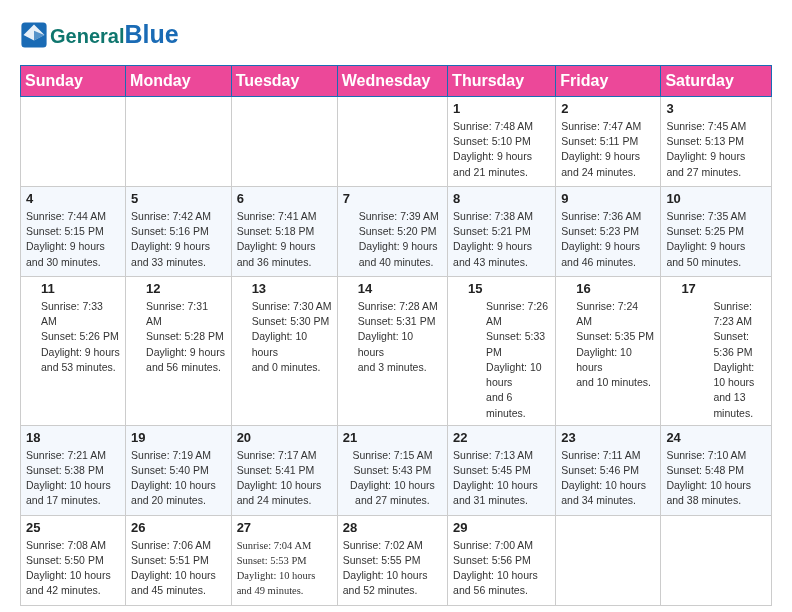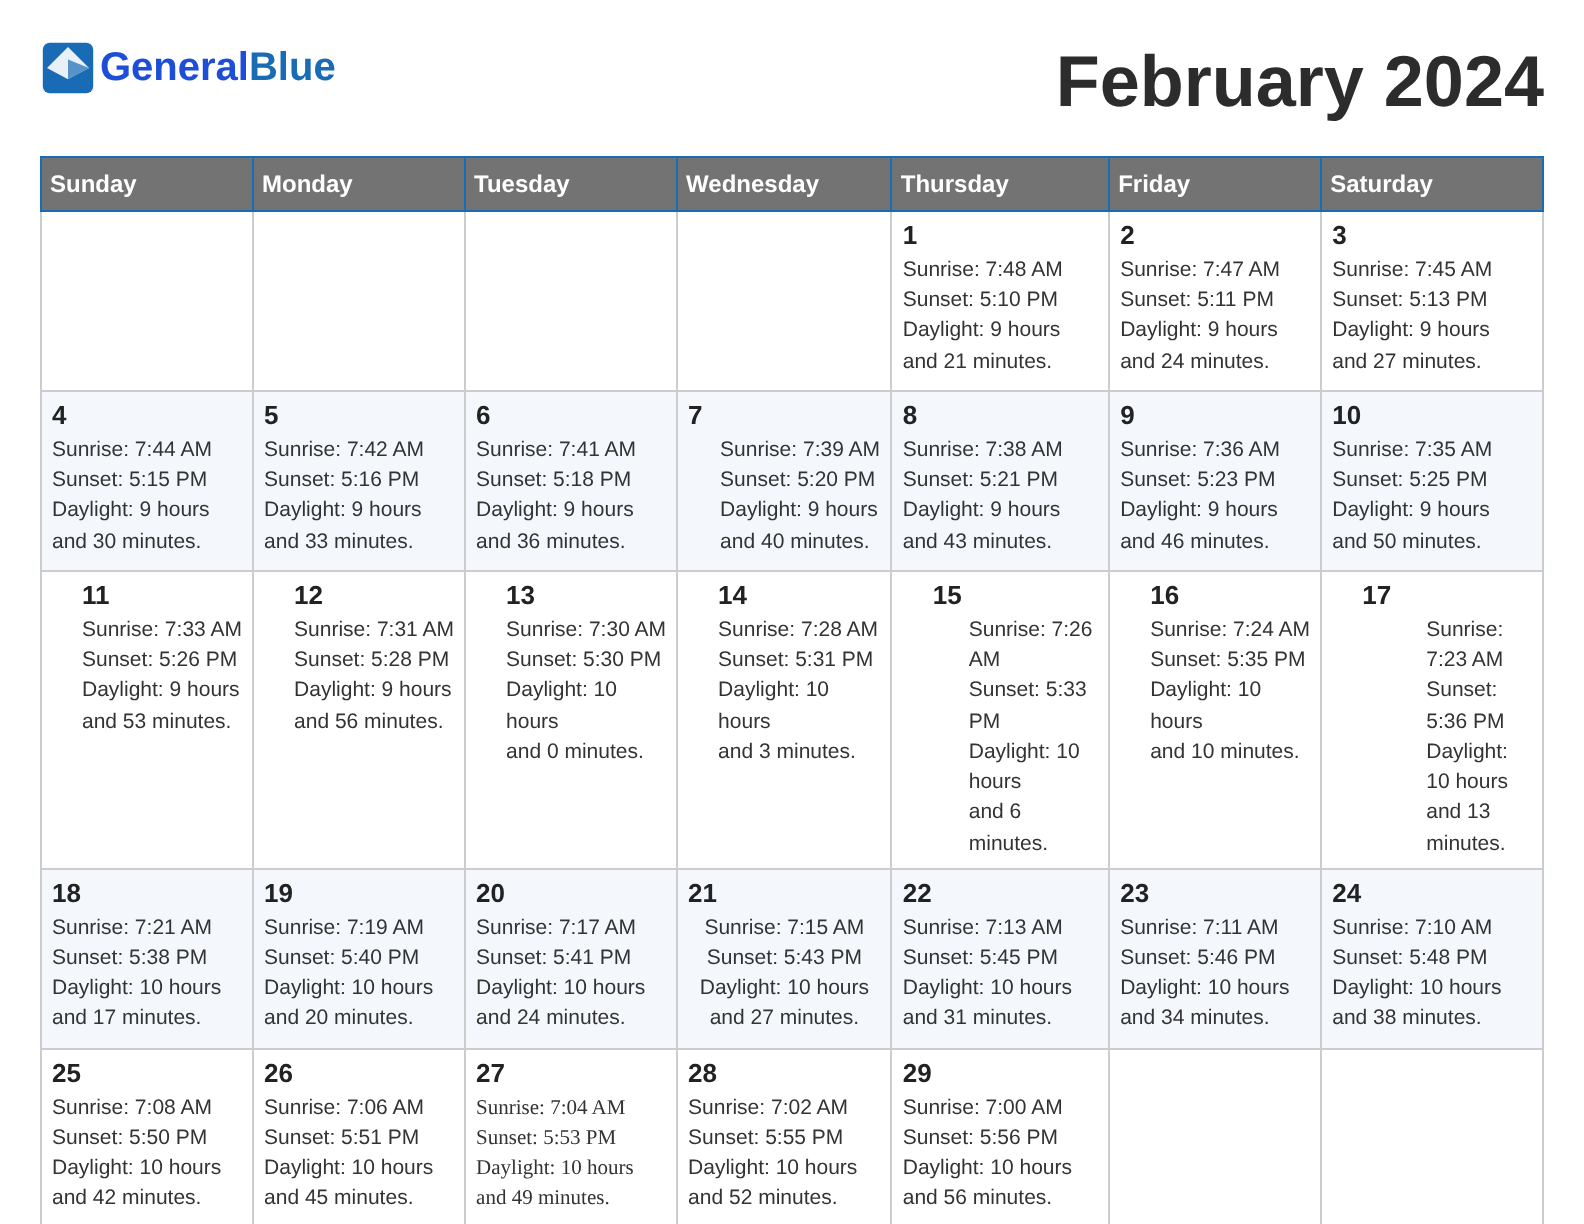--- a/index.html
+++ b/index.html
@@ -36,25 +36,25 @@
     .location-title {
       font-size: 16px;
       color: #555;
     }
     .calendar-table {
       width: 100%;
       border-collapse: collapse;
       font-size: 11px;
     }
     .calendar-table th {
-      background-color: #737373;
+      background-color: #ec4899;
       color: white;
       padding: 6px 4px;
       text-align: left;
-      font-size: 12px;
+      font-size: 16px;
       font-weight: bold;
       border: 1px solid #1a6bb5;
     }
     .calendar-table td {
       border: 1px solid #ccc;
       vertical-align: top;
       padding: 4px 5px;
       height: 90px;
       width: 113px;
     }
@@ -89,25 +89,24 @@
 <body>
 
 <div class="header-section">
   <div class="logo">
     <svg class="logo-icon" viewBox="0 0 40 40">
       <rect x="2" y="2" width="36" height="36" rx="5" fill="#1a6bb5"></rect>
       <polygon points="20,5 35,20 20,28 5,20" fill="white" opacity="0.9"></polygon>
       <polygon points="20,14 35,20 20,28" fill="#1a6bb5" opacity="0.7"></polygon>
     </svg>
     <div>
-      <span style="font-size:20px;font-weight:bold;color:#1d4ed8;">General</span><span style="font-size:20px;font-weight:bold;color:#1a6bb5;">Blue</span>
+      <span style="font-size:20px;font-weight:bold;color:#0f766e;">General</span><span style="font-size:25px;font-weight:bold;color:#1a6bb5;">Blue</span>
     </div>
   </div>
   <div class="title-block">
-    <div class="month-title">February 2024</div>
   </div>
 </div>
 
 <table class="calendar-table">
   <thead>
     <tr id="weekday-header">
         <th>Sunday</th>
         <th>Monday</th>
         <th>Tuesday</th>
         <th>Wednesday</th>

